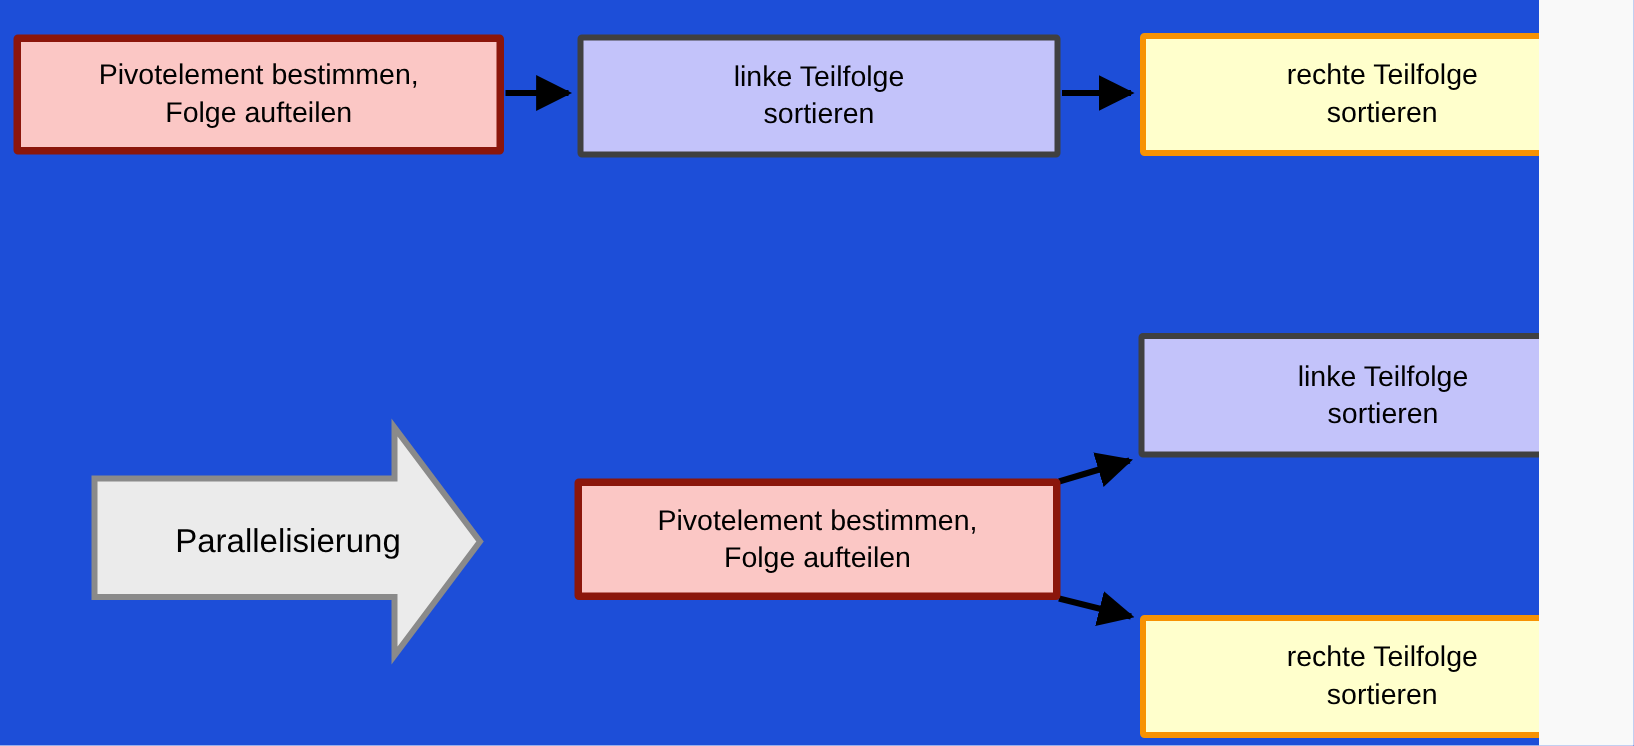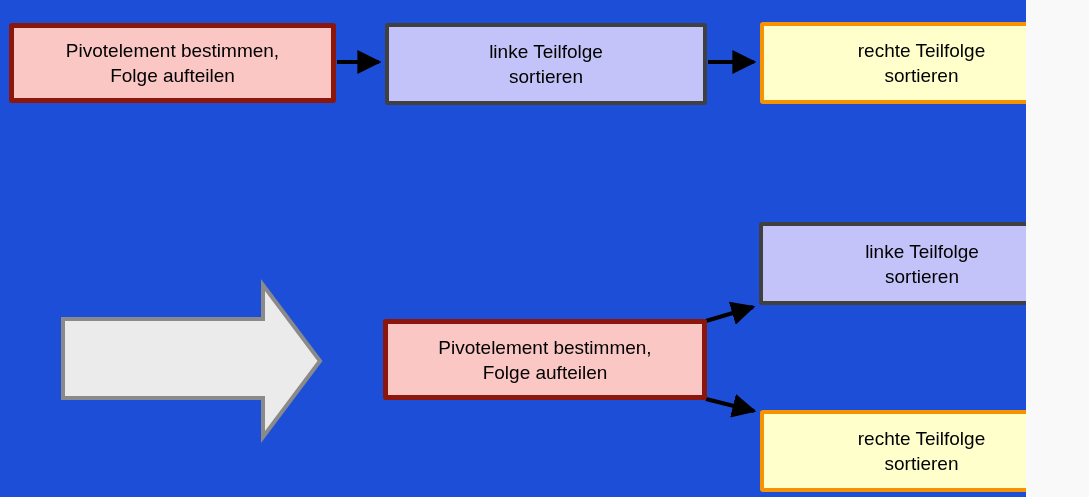--- a/index.html
+++ b/index.html
@@ -123,14 +123,15 @@
   <div class="box blue box-left-bottom">
     <span>linke Teilfolge</span>
     <span>sortieren</span>
   </div>
 
   <div class="box yellow box-right-bottom">
     <span>rechte Teilfolge</span>
     <span>sortieren</span>
   </div>
 
+  <div class="transform-label">Parallelisierung</div>
 
 </div>
 
 </body></html>

